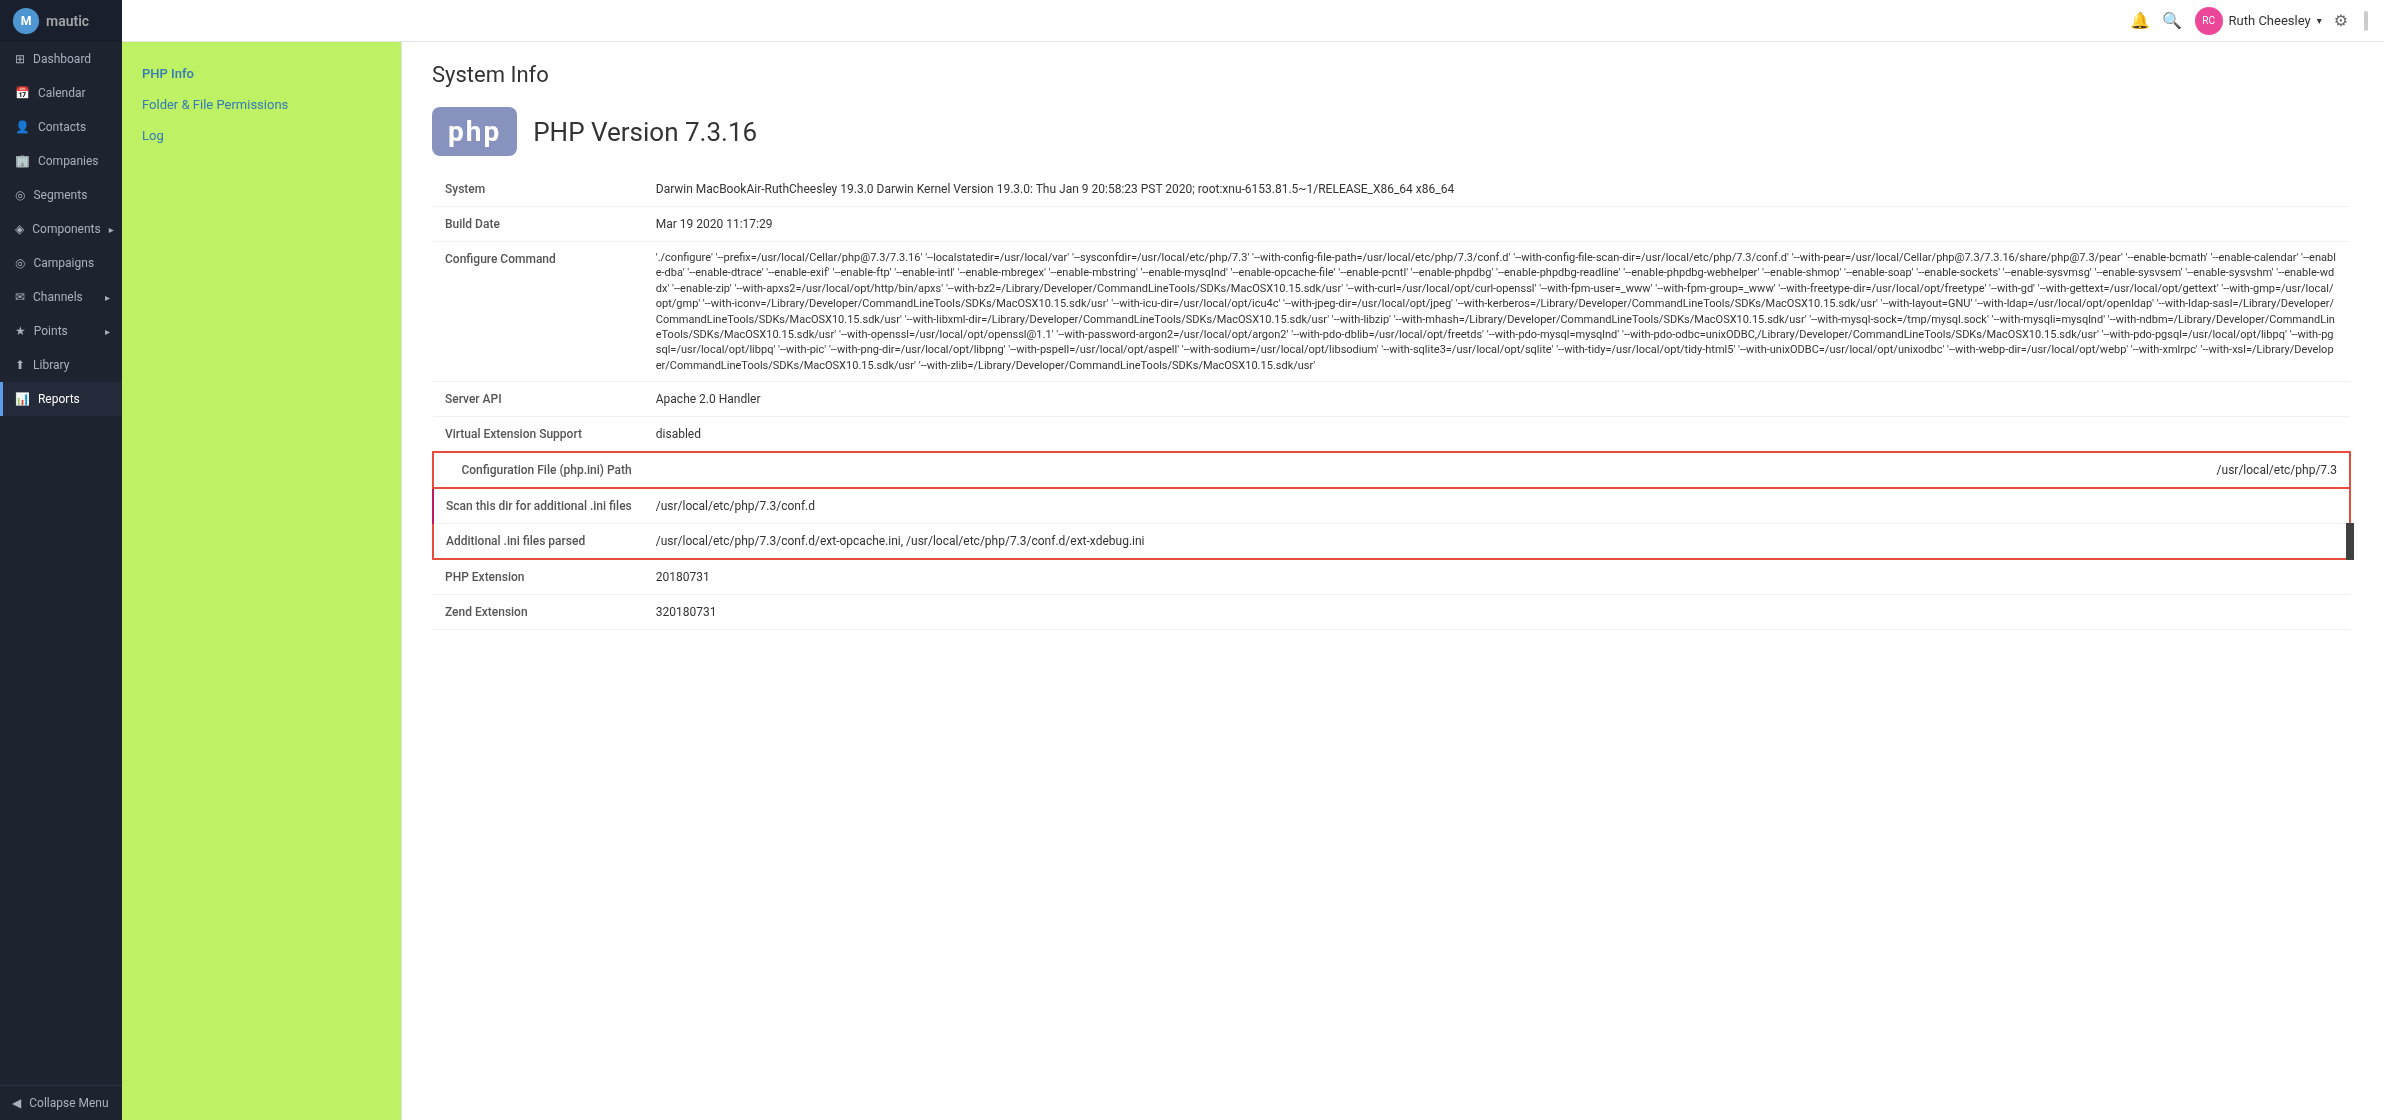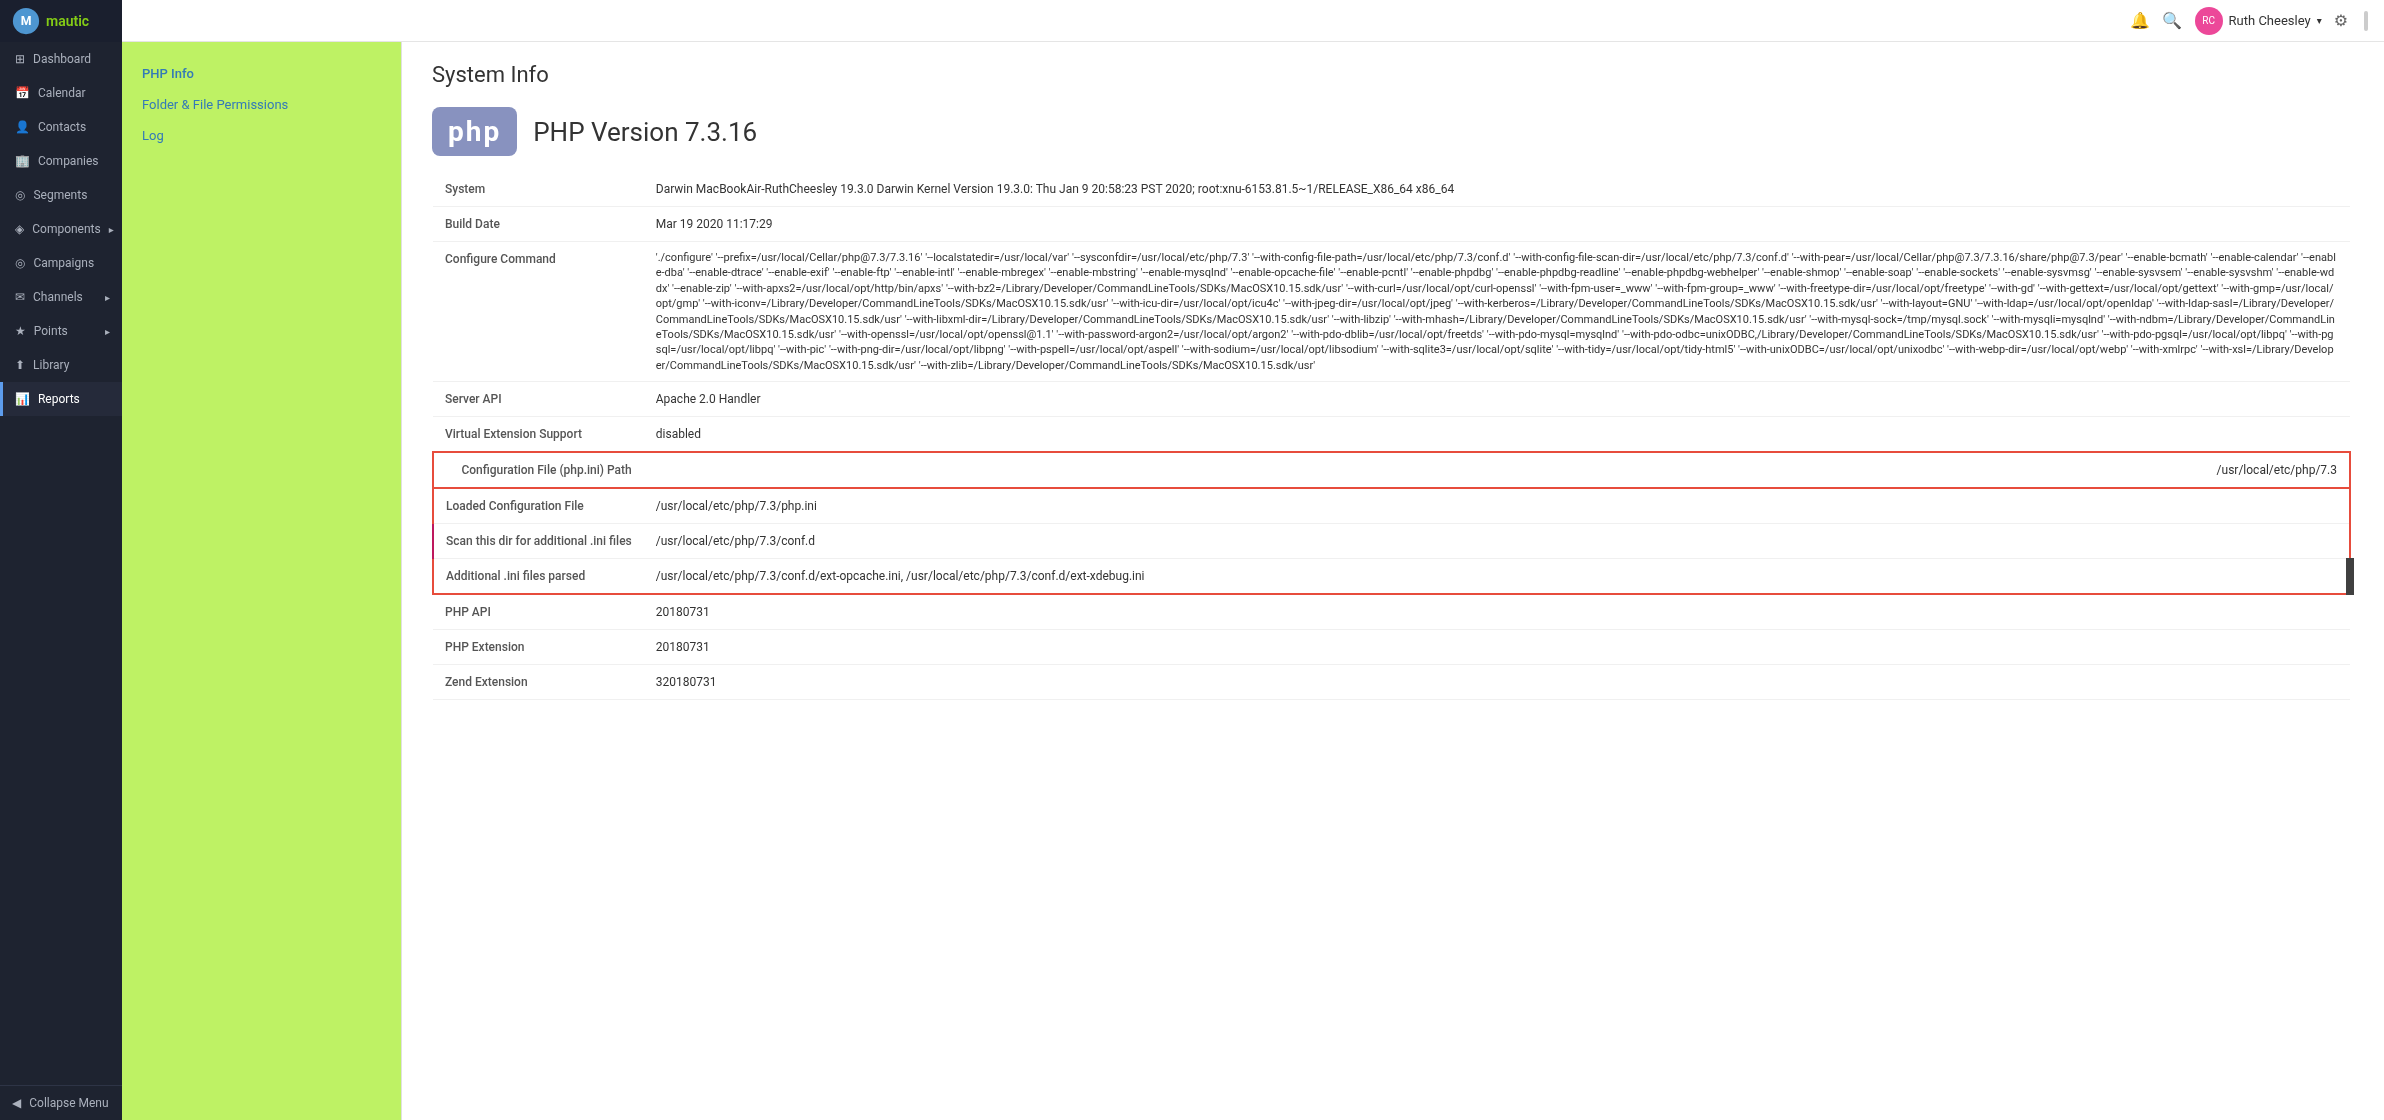--- a/index.html
+++ b/index.html
@@ -203,21 +203,21 @@
   </style>
 </head>
 <body>
 
 <div id="sidebar">
   <div id="sidebar-logo">
     <svg class="logo-icon" viewBox="0 0 32 32">
       <circle cx="16" cy="16" r="15" fill="#4e96d1"></circle>
       <text x="16" y="21" text-anchor="middle" font-size="14" fill="white" font-weight="bold">M</text>
     </svg>
-    <span style="color:#84cc16; font-size:14px; font-weight:600;">mautic</span>
+    <span style="color:#a3a3a3; font-size:14px; font-weight:600;">mautic</span>
   </div>
 
   <div class="sidebar-section">
     <span>⊞</span>
     <span>Dashboard</span>
   </div>
   <div class="sidebar-section">
     <span>📅</span>
     <span>Calendar</span>
   </div>
@@ -322,38 +322,30 @@
         </tr>
         <tr>
           <td>Virtual Extension Support</td>
           <td>disabled</td>
         </tr>
 
         <tr class="highlight-section" style="border-top: 2px solid #e74c3c;">
           <td>Configuration File (php.ini) Path</td>
           <td>/usr/local/etc/php/7.3</td>
         </tr>
-        <tr style="border-left: 2px solid #e74c3c; border-right: 2px solid #e74c3c;">
-          <td>Loaded Configuration File</td>
-          <td>/usr/local/etc/php/7.3/php.ini</td>
-        </tr>
         <tr style="border-left: 2px solid #be185d; border-right: 2px solid #e74c3c;">
           <td>Scan this dir for additional .ini files</td>
           <td>/usr/local/etc/php/7.3/conf.d</td>
         </tr>
         <tr style="border-left: 2px solid #e74c3c; border-right: 8px solid #404040; border-bottom: 2px solid #e74c3c;">
           <td>Additional .ini files parsed</td>
           <td>/usr/local/etc/php/7.3/conf.d/ext-opcache.ini, /usr/local/etc/php/7.3/conf.d/ext-xdebug.ini</td>
         </tr>
 
         <tr>
-          <td>PHP API</td>
-          <td>20180731</td>
-        </tr>
-        <tr>
           <td>PHP Extension</td>
           <td>20180731</td>
         </tr>
         <tr>
           <td>Zend Extension</td>
           <td>320180731</td>
         </tr>
       </tbody>
     </table>
   </div>

